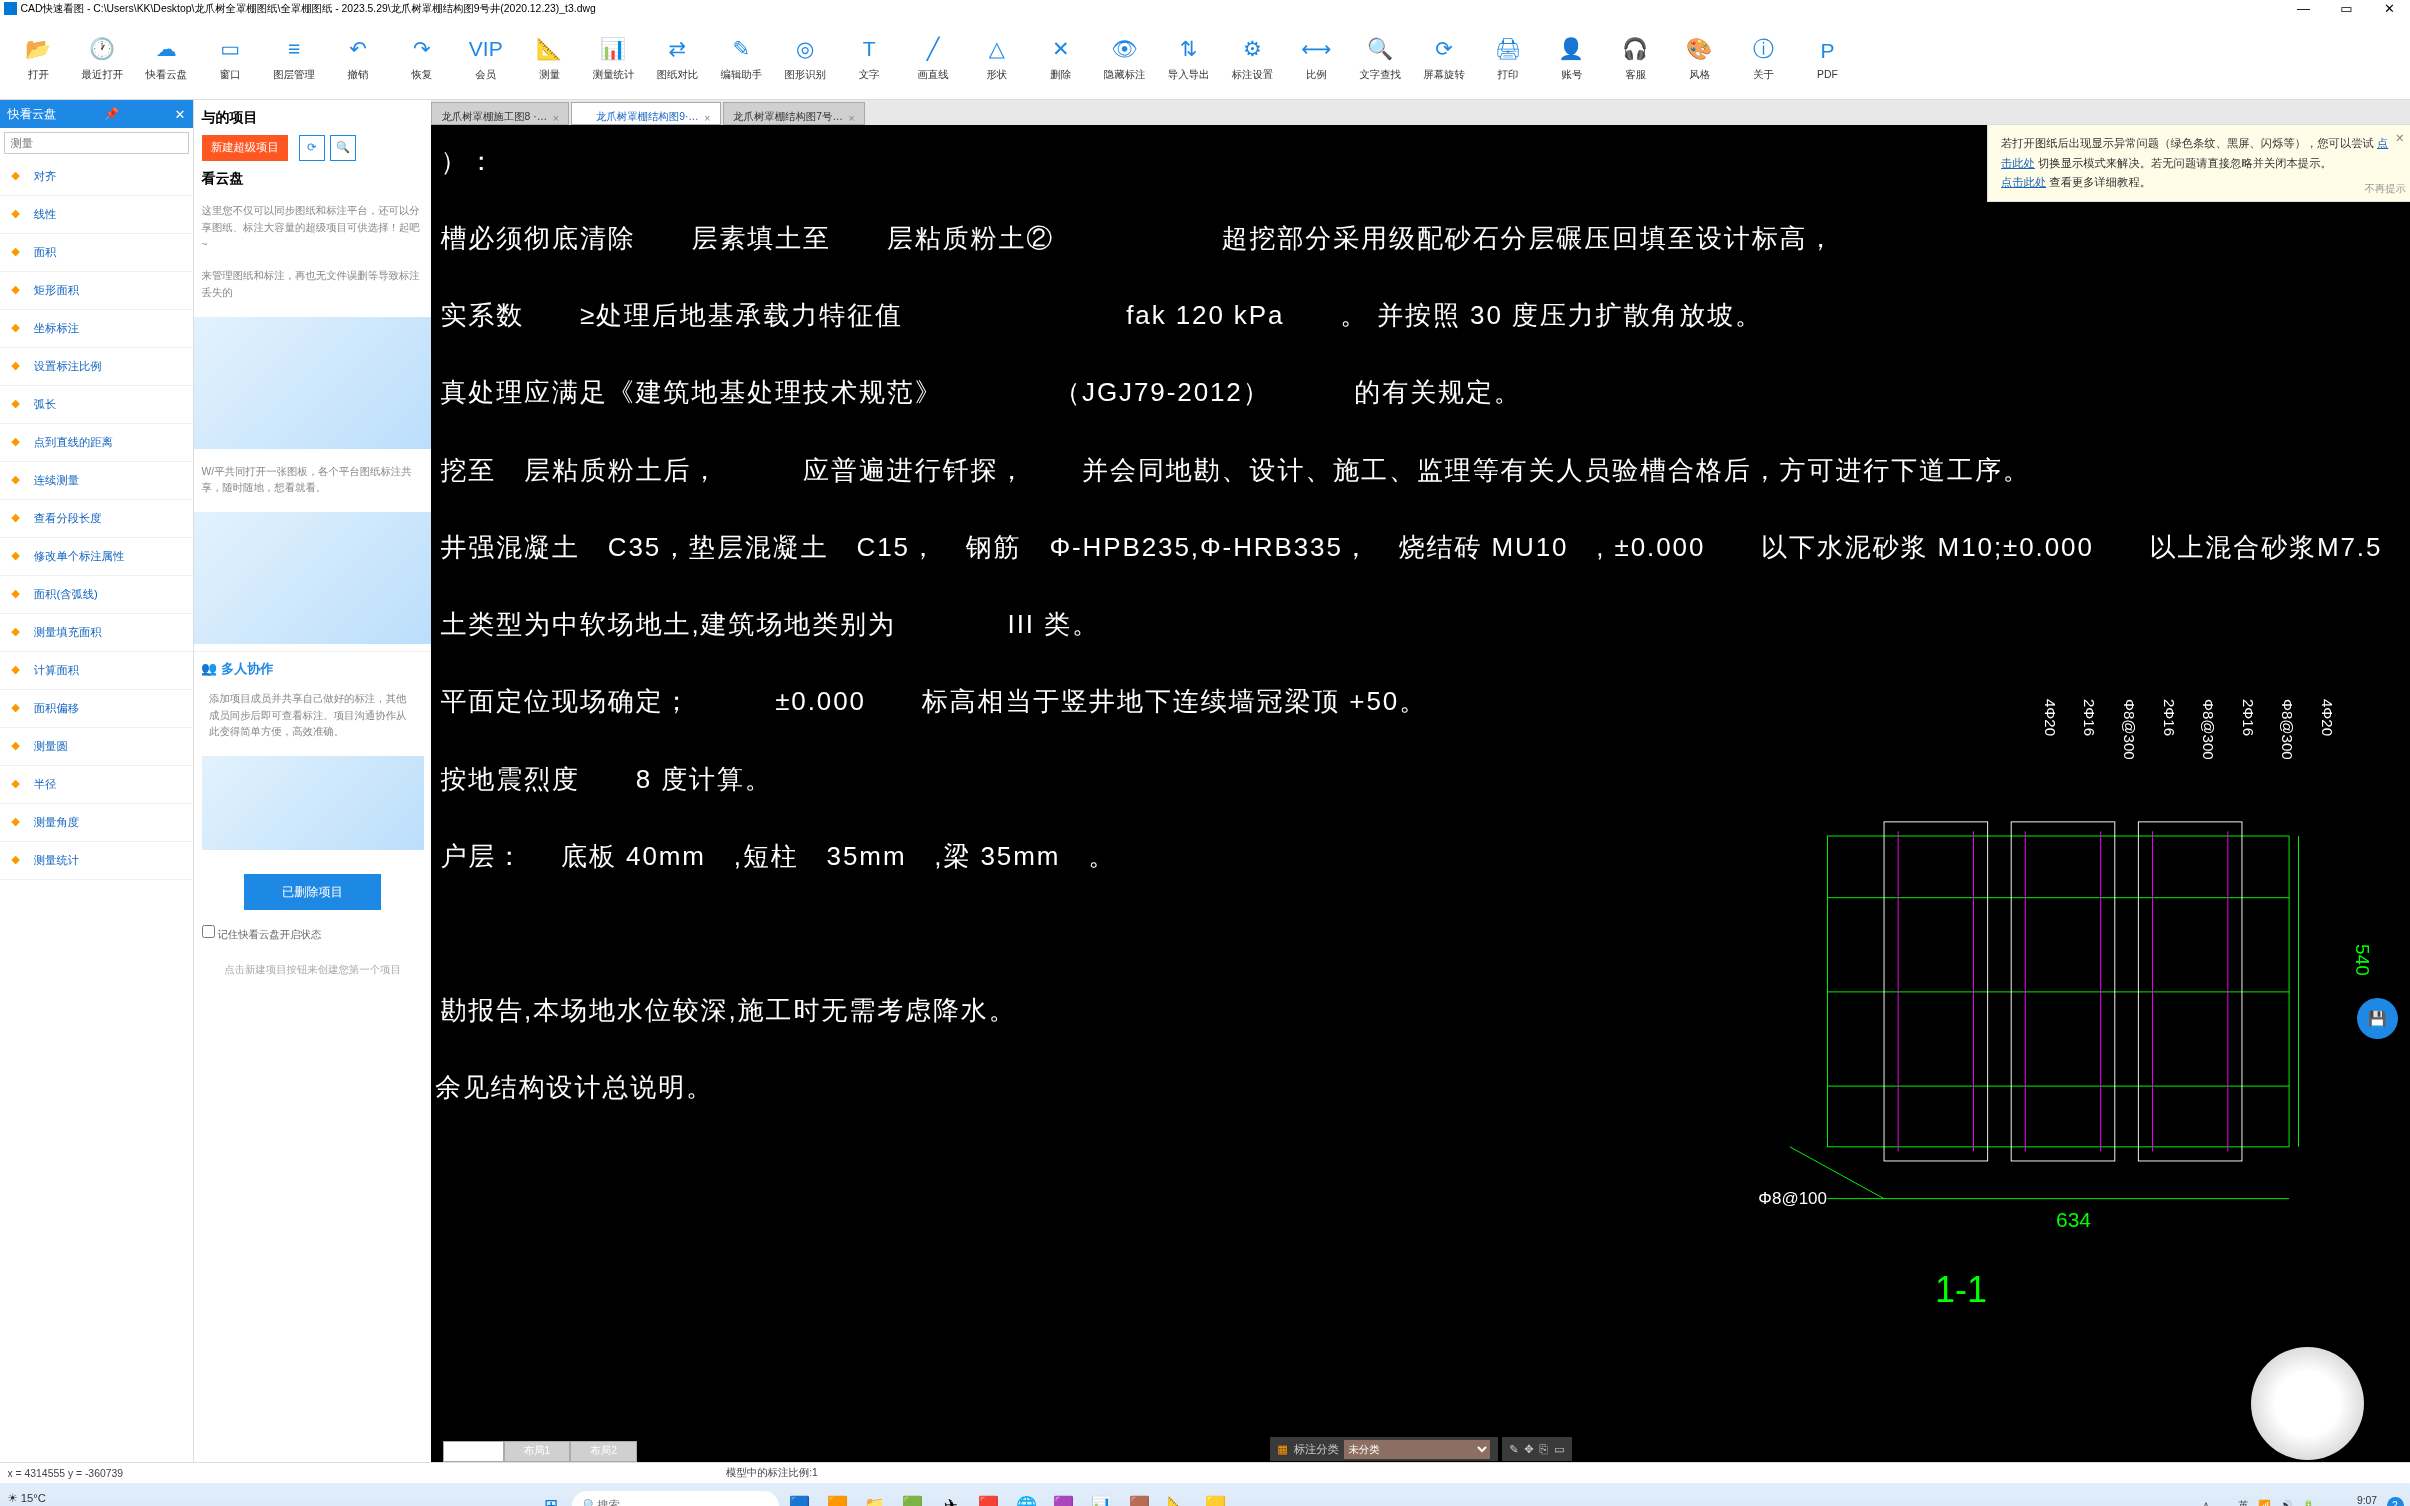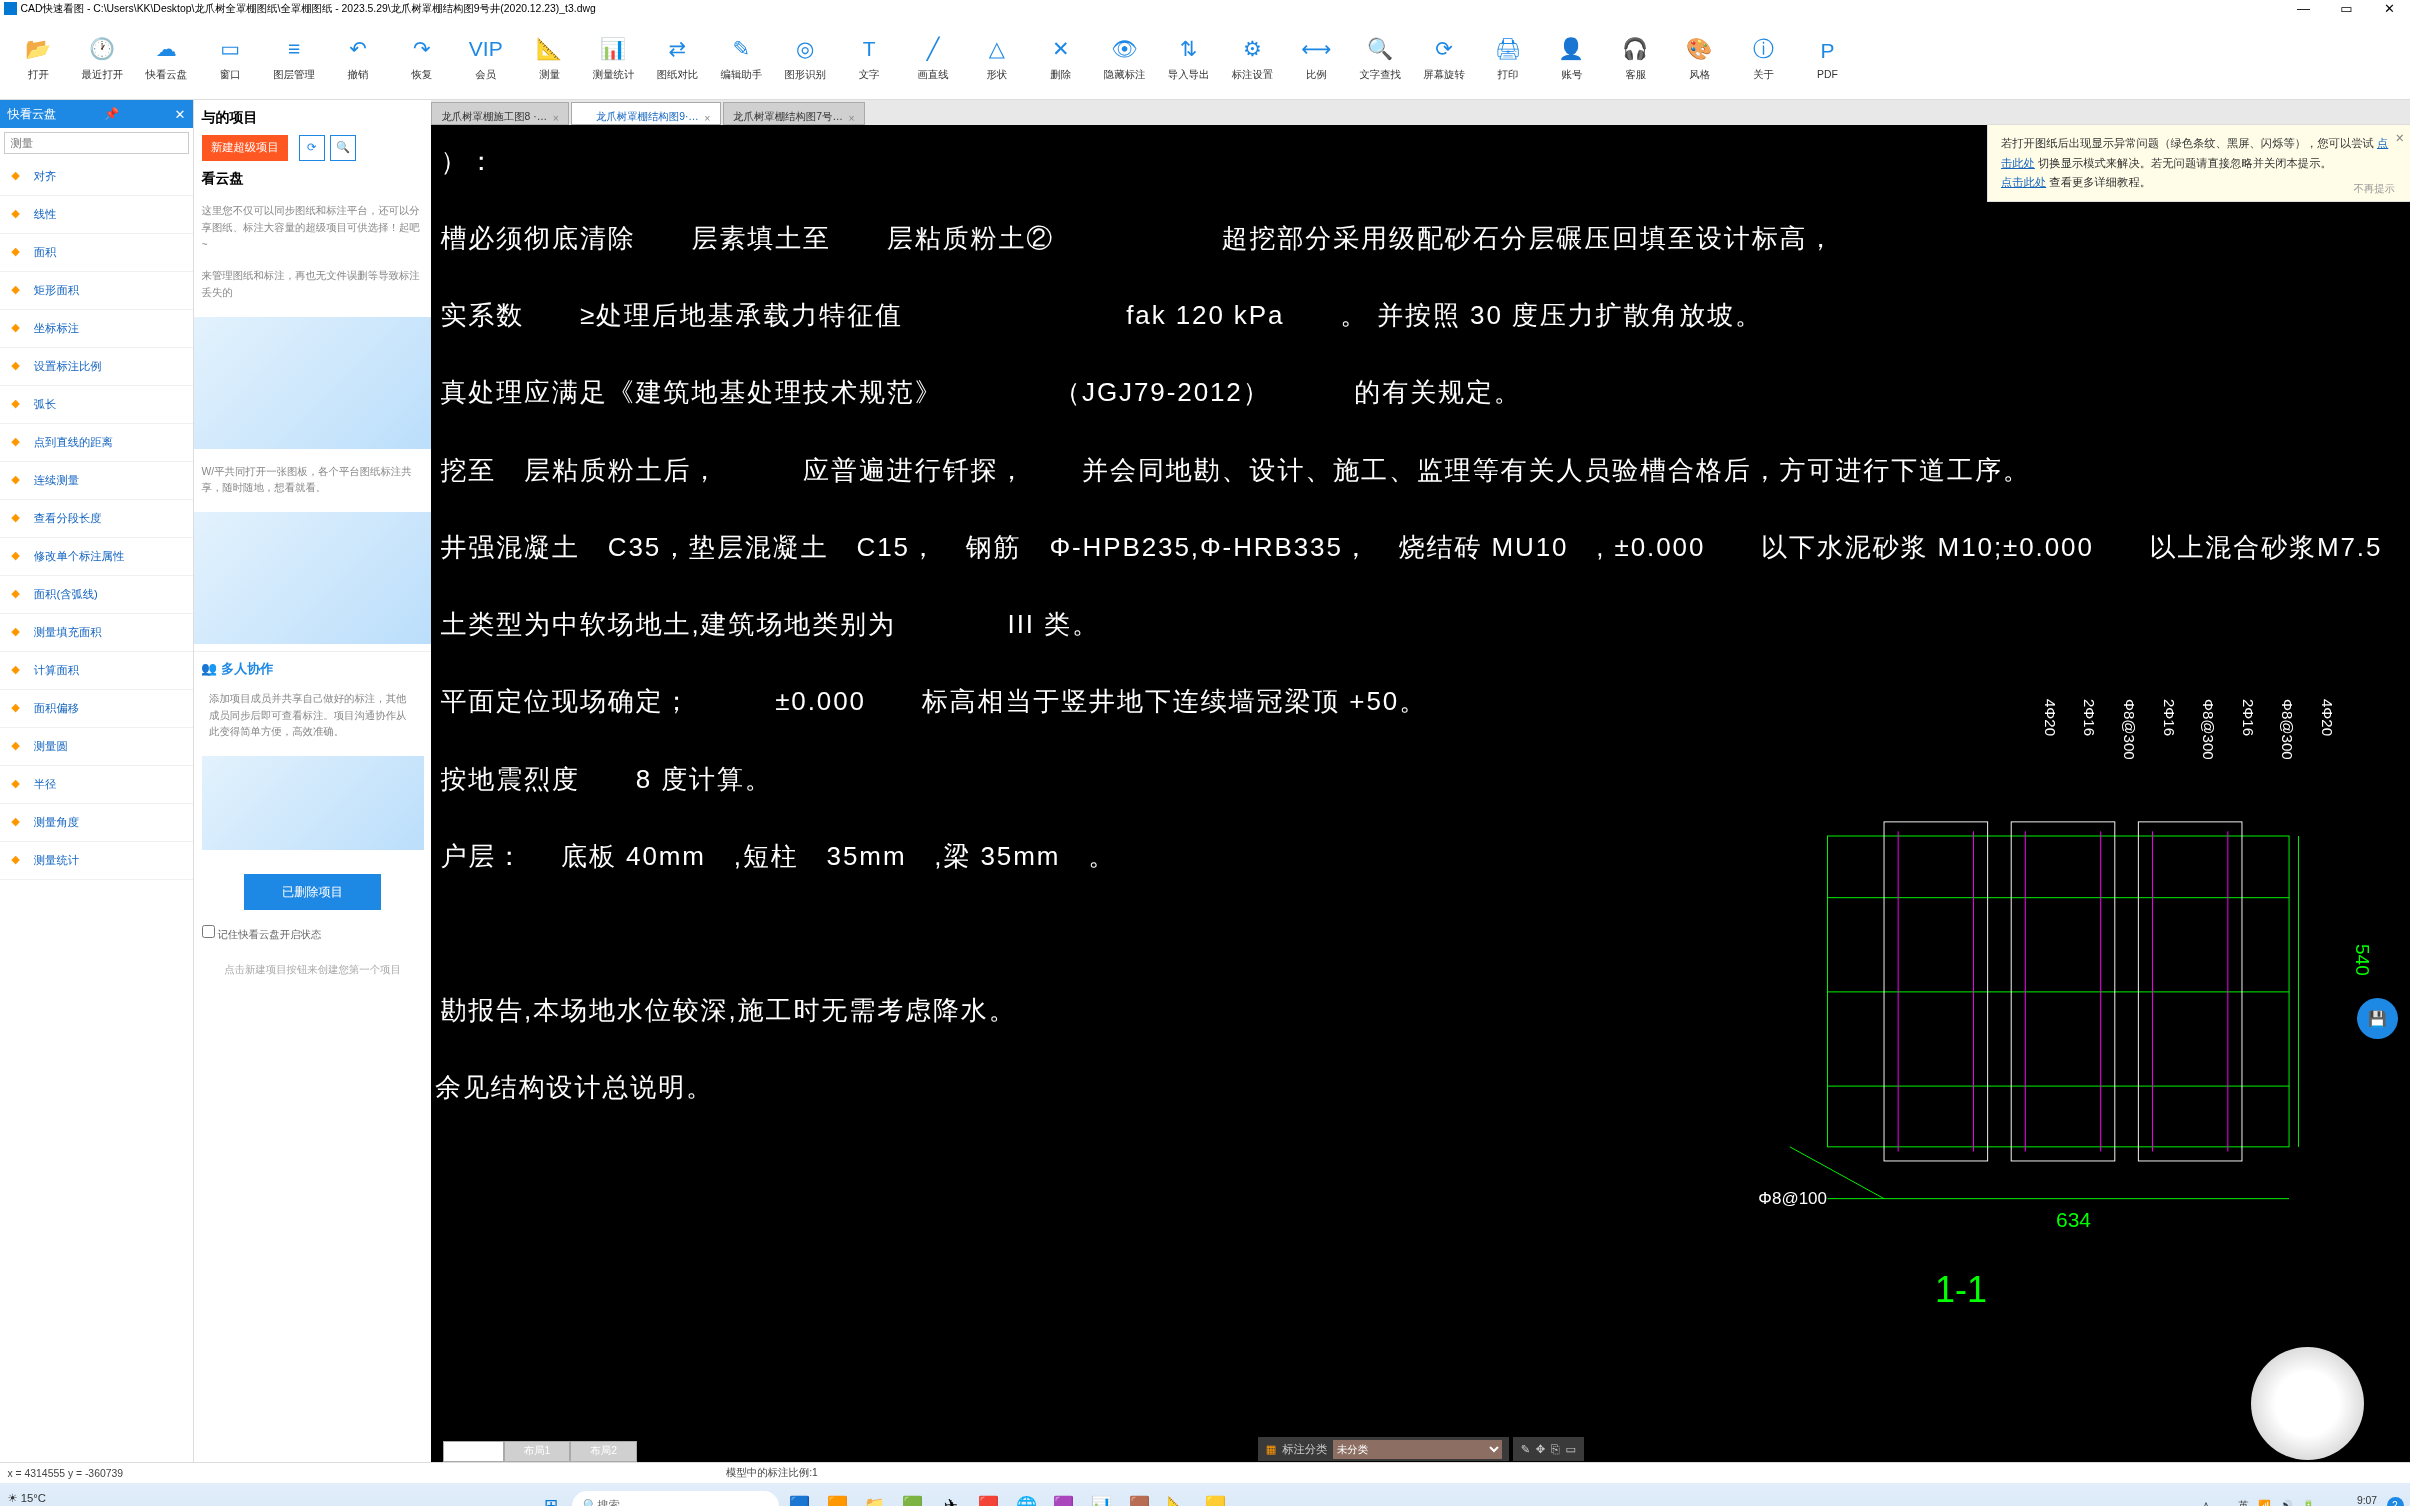--- a/index.html
+++ b/index.html
@@ -46,30 +46,30 @@
 .tab.active { background: #ffffff; color: #1565c0; padding-left: 24px; }
 .tab .tx { margin-left: 5.6px; color: #888; cursor: pointer; }
 
 .viewport { flex: 1; position: relative; color: #fff; font-family: "SimSun", serif; }
 .cad-text { position: absolute; white-space: nowrap; font-size: 26px; letter-spacing: 1.9px; }
 
 .section-label { position: absolute; right: 424px; bottom: 151px; color: #0f0; font-size: 36px; }
 
 .bottom-bar { position: absolute; bottom: 0; left: 0; right: 0; height: 26px; display: flex; align-items: center; justify-content: center; gap: 3.8px; }
 .bb-group { background: #3a3a3a; height: 24.5px; display: flex; align-items: center; padding: 0 7.5px; font-size: 11.3px; color: #ccc; gap: 5.6px; }
-.bb-select { background: #8d6e63; color: #fff; border: none; height: 19px; width: 169px; font-size: 10.4px; }
+.bb-select { background: #8d6e63; color: #fff; border: none; height: 19px; width: 146px; font-size: 10.4px; }
 
 .layout-tabs { position: absolute; bottom: 0; left: 0; height: 21px; background: #e0e0e0; display: flex; margin-left: 12px; }
 .ltab { padding: 1.9px 19px; font-size: 10.4px; border: 0.9px solid #aaa; background: #d0d0d0; }
 .ltab.active { background: #fff; }
 
 .warning-box { position: absolute; right: 0; top: 124px; width: 424px; background: #fffde7; border: 0.9px solid #ddd; padding: 9.4px 13px; font-size: 11.3px; line-height: 1.7; color: #333; }
 .warning-box a { color: #1565c0; text-decoration: underline; }
 .warning-box .wclose { position: absolute; top: 3.8px; right: 5.6px; color: #888; }
-.warning-box .whide { position: absolute; bottom: 3.8px; right: 15px; color: #999; font-size: 10.4px; }
+.warning-box .whide { position: absolute; bottom: 3.8px; right: 4px; color: #999; font-size: 10.4px; }
 
 .statusbar { height: 21px; background: #fff; border-top: 0.9px solid #ddd; font-size: 10.4px; display: flex; align-items: center; padding: 0 7.5px; color: #444; }
 .statusbar .mid { margin-left: 603px; }
 
 .taskbar { height: 45px; background: linear-gradient(#e3eefa,#d4e5f7); display: flex; align-items: center; padding: 0 7.5px; gap: 5.6px; }
 .taskbar .weather { font-size: 11.3px; color: #333; }
 .taskbar .center { margin: 0 auto; display: flex; align-items: center; gap: 3.8px; }
 .taskbar .searchbox { width: 207px; height: 30px; background: #fff; border-radius: 15px; display: flex; align-items: center; padding: 0 11.3px; font-size: 11.3px; color: #666; }
 .taskbar .tb-icon { width: 34px; height: 34px; display: flex; align-items: center; justify-content: center; font-size: 17px; }
 .taskbar .tray { margin-left: auto; display: flex; align-items: center; gap: 9.4px; font-size: 10.4px; color: #333; }

